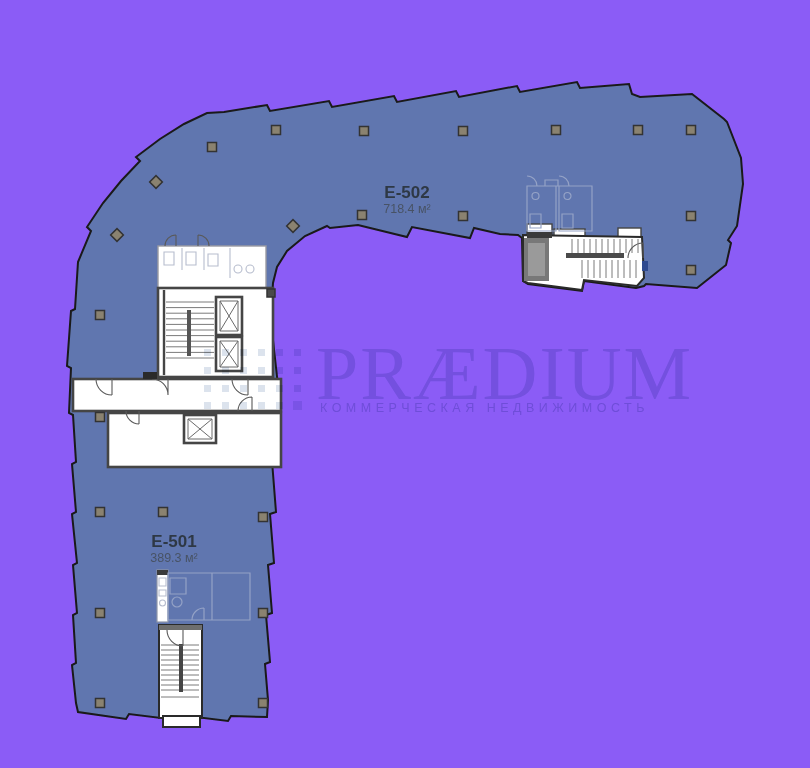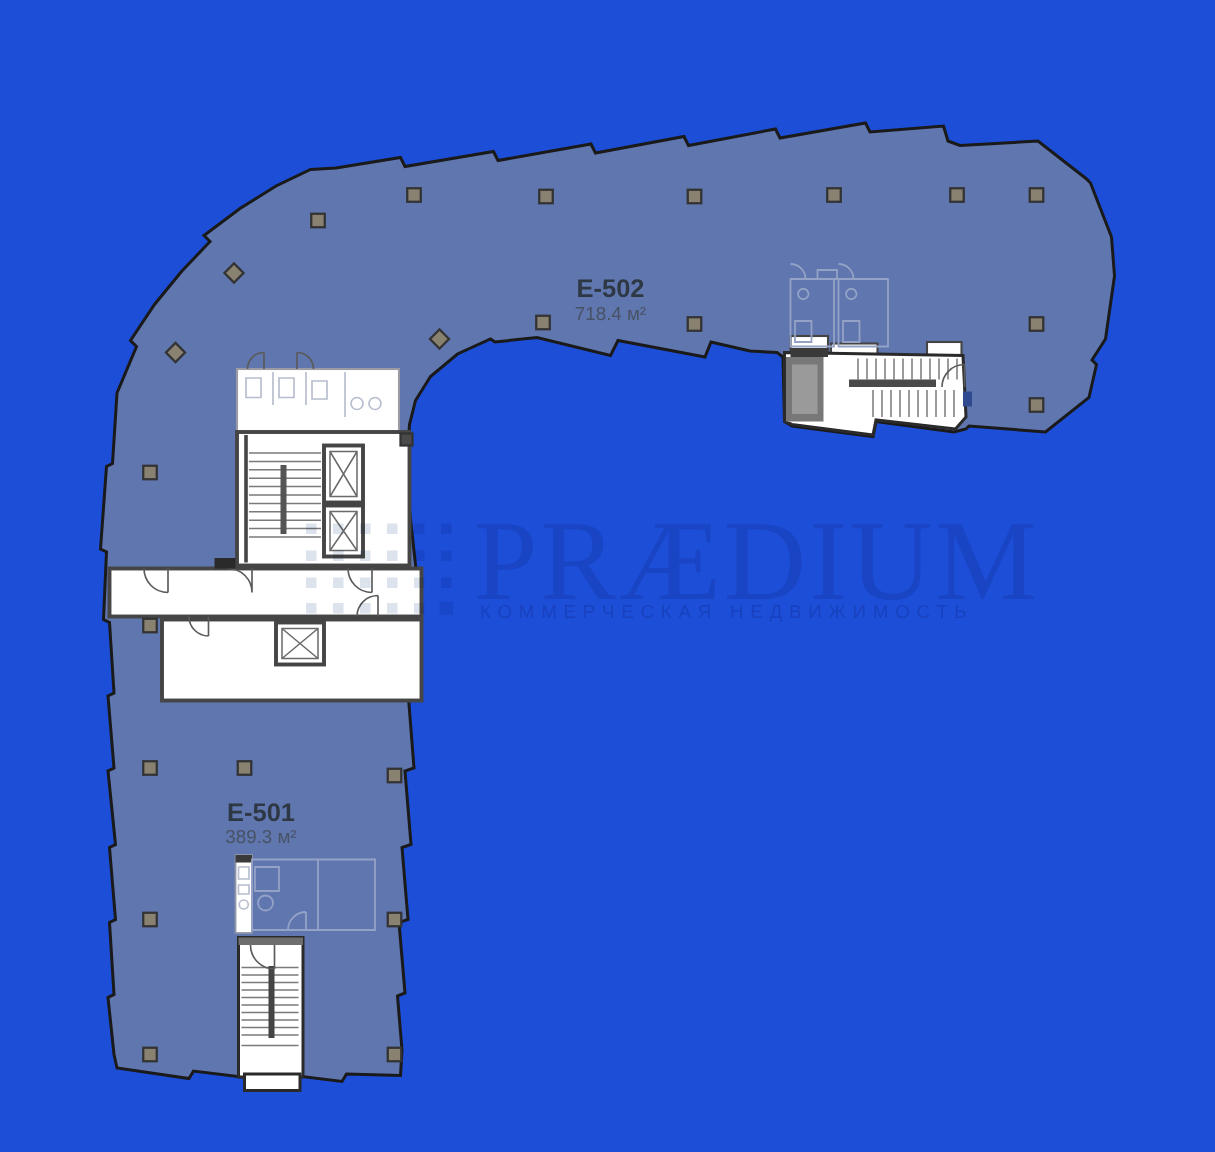--- a/index.html
+++ b/index.html
@@ -1,16 +1,16 @@
 <!DOCTYPE html>
 <html><head>
 <meta charset="utf-8">
 <style>
   html,body{margin:0;padding:0;background:#ffffff;}
-  .stage{position:relative;width:810px;height:768px;background:#1d4ed8;overflow:hidden;
+  .stage{position:relative;width:810px;height:768px;background:#8b5cf6;overflow:hidden;
          font-family:"Liberation Sans",sans-serif;}
   svg{position:absolute;left:0;top:0;}
   .unit-id{font-family:"Liberation Sans",sans-serif;font-weight:bold;font-size:17px;}
   .unit-area{font-family:"Liberation Sans",sans-serif;font-size:12.5px;opacity:.92;}
   .logo-text{font-family:"Liberation Serif",serif;font-size:76px;letter-spacing:2px;}
   .logo-tagline{font-family:"Liberation Sans",sans-serif;font-size:12.5px;letter-spacing:4.5px;}
   .logo-layer{mix-blend-mode:multiply;}
   .faint{fill:none;stroke:#94a2c6;stroke-width:1.2;}
   .faint-w{fill:none;stroke:#b7bdce;stroke-width:1.1;}
   .tread{stroke:#7a7a7a;stroke-width:1;fill:none;}

